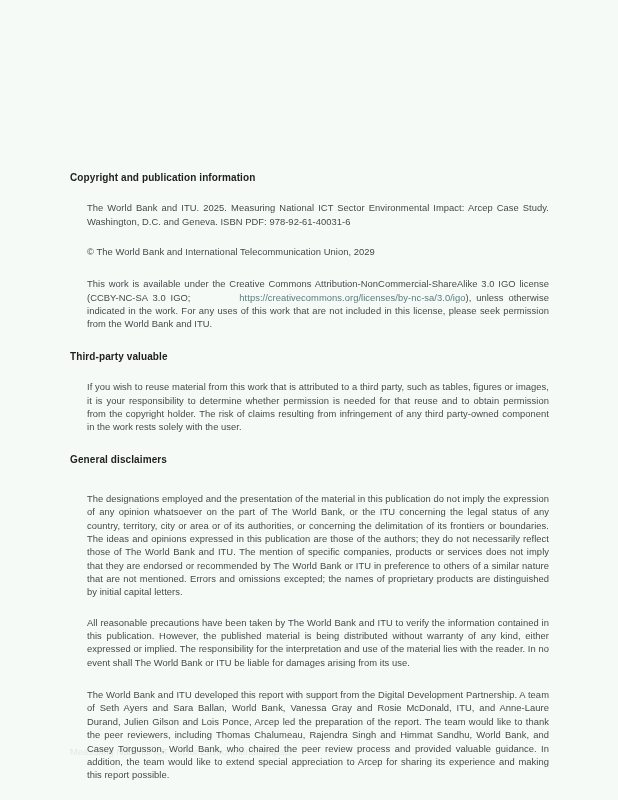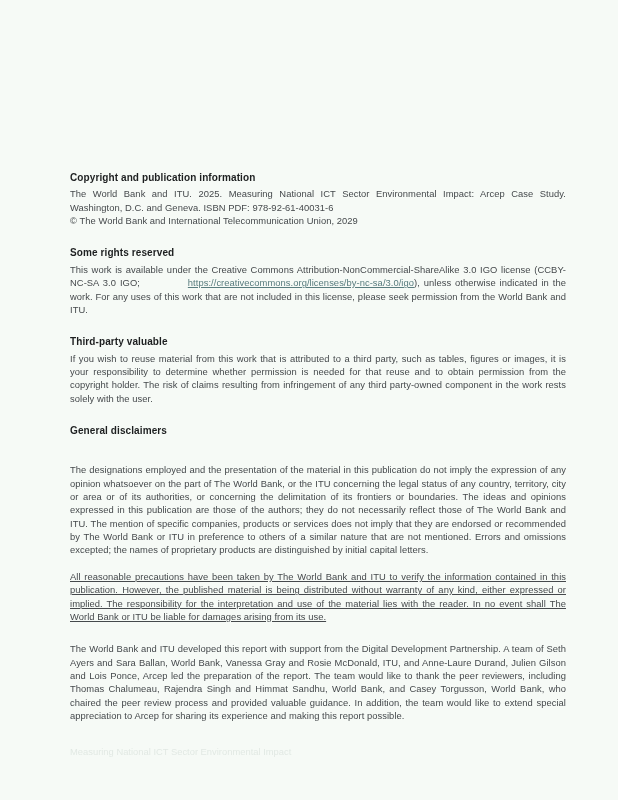--- a/index.html
+++ b/index.html
@@ -31,28 +31,27 @@
     color: #1d1f20;
     margin: 0 0 3px 0;
     line-height: 13.4px;
     letter-spacing: 0.1px;
   }
   .sec-disclaimers .h { margin-bottom: 26px; }
   .p {
     font-size: 9.4px;
     line-height: 13.35px;
     color: #45494c;
-    margin: 0;
+    margin: 17px;
     text-align: justify;
     letter-spacing: 0.05px;
   }
-  .p + .p.gap { margin-top: 13px; text-decoration: underline; }
+  .p + .p.gap { margin-top: 13px; }
   a.doc-link {
     color: #587c7e;
-    text-decoration: underline;
     cursor: pointer;
     padding-left: 44px;
   }
   .ghost-line {
     position: absolute;
     left: 70px;
     top: 745px;
     width: 496px;
     font-size: 9.4px;
     line-height: 13.35px;
@@ -67,21 +66,20 @@
 <div class="page">
   <main class="content">
 
     <section class="sec">
       <h2 class="h">Copyright and publication information</h2>
       <p class="p">The World Bank and ITU. 2025. Measuring National ICT Sector Environmental Impact: Arcep Case Study. Washington, D.C. and Geneva. ISBN PDF: 978-92-61-40031-6</p>
       <p class="p">© The World Bank and International Telecommunication Union, 2029</p>
     </section>
 
     <section class="sec">
-      <h2 class="h">Some rights reserved</h2>
       <p class="p"><span>This work is available under the Creative Commons Attribution-NonCommercial-ShareAlike 3.0 IGO license (CCBY-NC-SA 3.0 IGO; </span><a class="doc-link">https://creativecommons.org/licenses/by-nc-sa/3.0/igo</a><span>), unless otherwise indicated in the work. For any uses of this work that are not included in this license, please seek permission from the World Bank and ITU.</span></p>
     </section>
 
     <section class="sec">
       <h2 class="h">Third-party valuable</h2>
       <p class="p">If you wish to reuse material from this work that is attributed to a third party, such as tables, figures or images, it is your responsibility to determine whether permission is needed for that reuse and to obtain permission from the copyright holder. The risk of claims resulting from infringement of any third party-owned component in the work rests solely with the user.</p>
     </section>
 
     <section class="sec sec-disclaimers">
       <h2 class="h">General disclaimers</h2>

